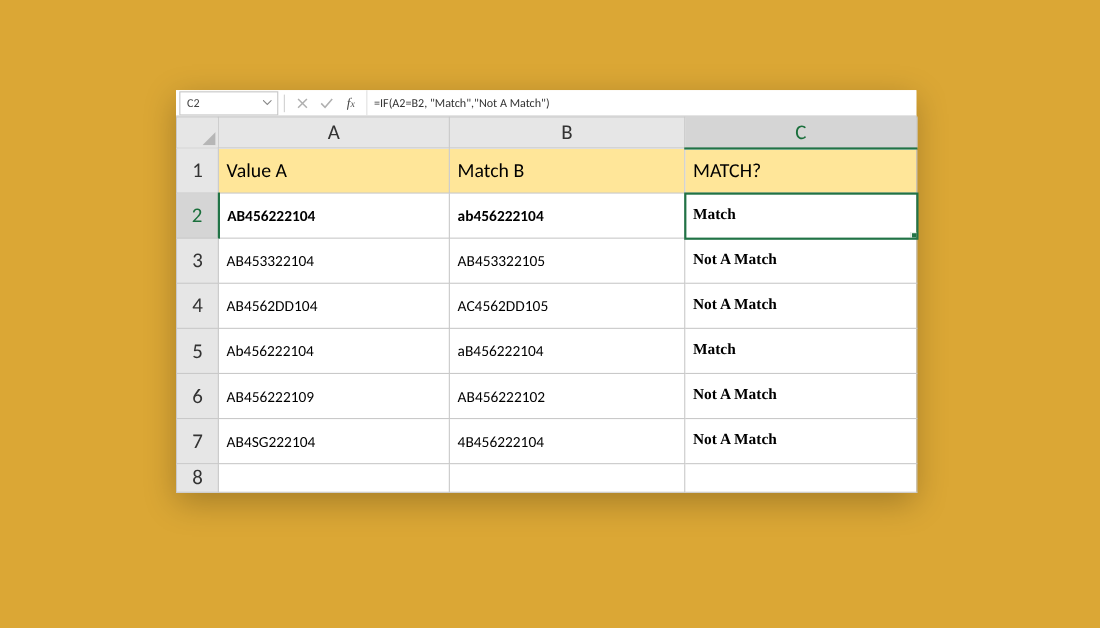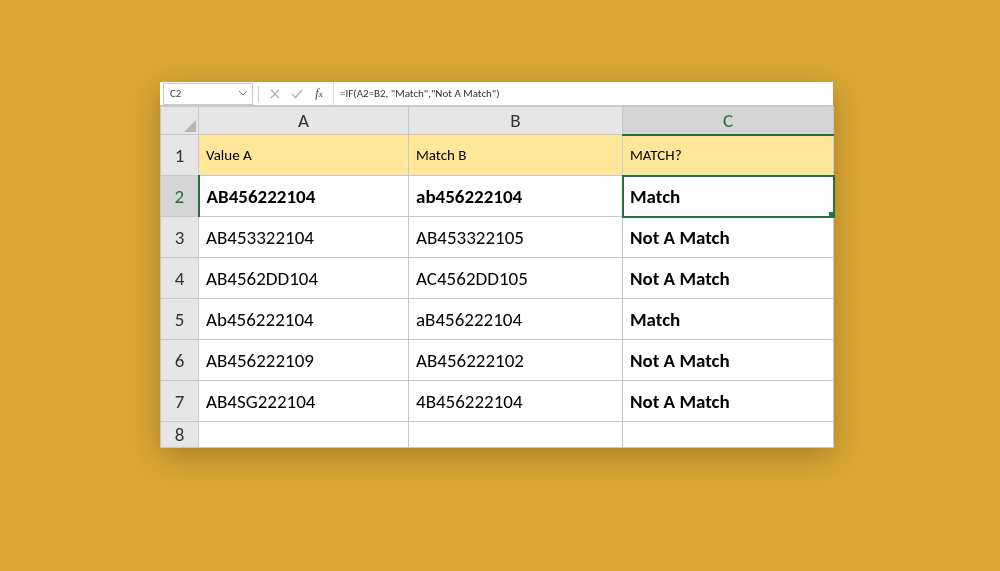--- a/index.html
+++ b/index.html
@@ -124,33 +124,33 @@
     background: #e6e6e6;
   }
   .rowhead.sel {
     background: #d5d5d5;
     color: #1a6f3c;
     border-right: 2px solid #217346;
   }
   .cell {
     height: 41px;
     padding: 0 7px;
-    font-size: 19px;
+    font-size: 14px;
     color: #000;
     background: #fff;
     white-space: nowrap;
     overflow: hidden;
   }
   .wA { width: 210px; }
   .wB { width: 214px; }
   .wC { width: 211px; }
 
-  .hdrcell { background: #ffe699; font-weight: 400; font-size: 15px; }
+  .hdrcell { background: #ffe699; font-weight: 400; font-size: 18px; }
   .bold { font-weight: 700; }
-  .resultcell { font-weight: 700; }
+  .resultcell { font-weight: 700; font-family: Liberation Serif, serif; }
 
   .active {
     outline: 2px solid #217346;
     outline-offset: -1px;
     background: #fff;
     position: relative;
   }
   .active::after {
     content: "";
     position: absolute;

